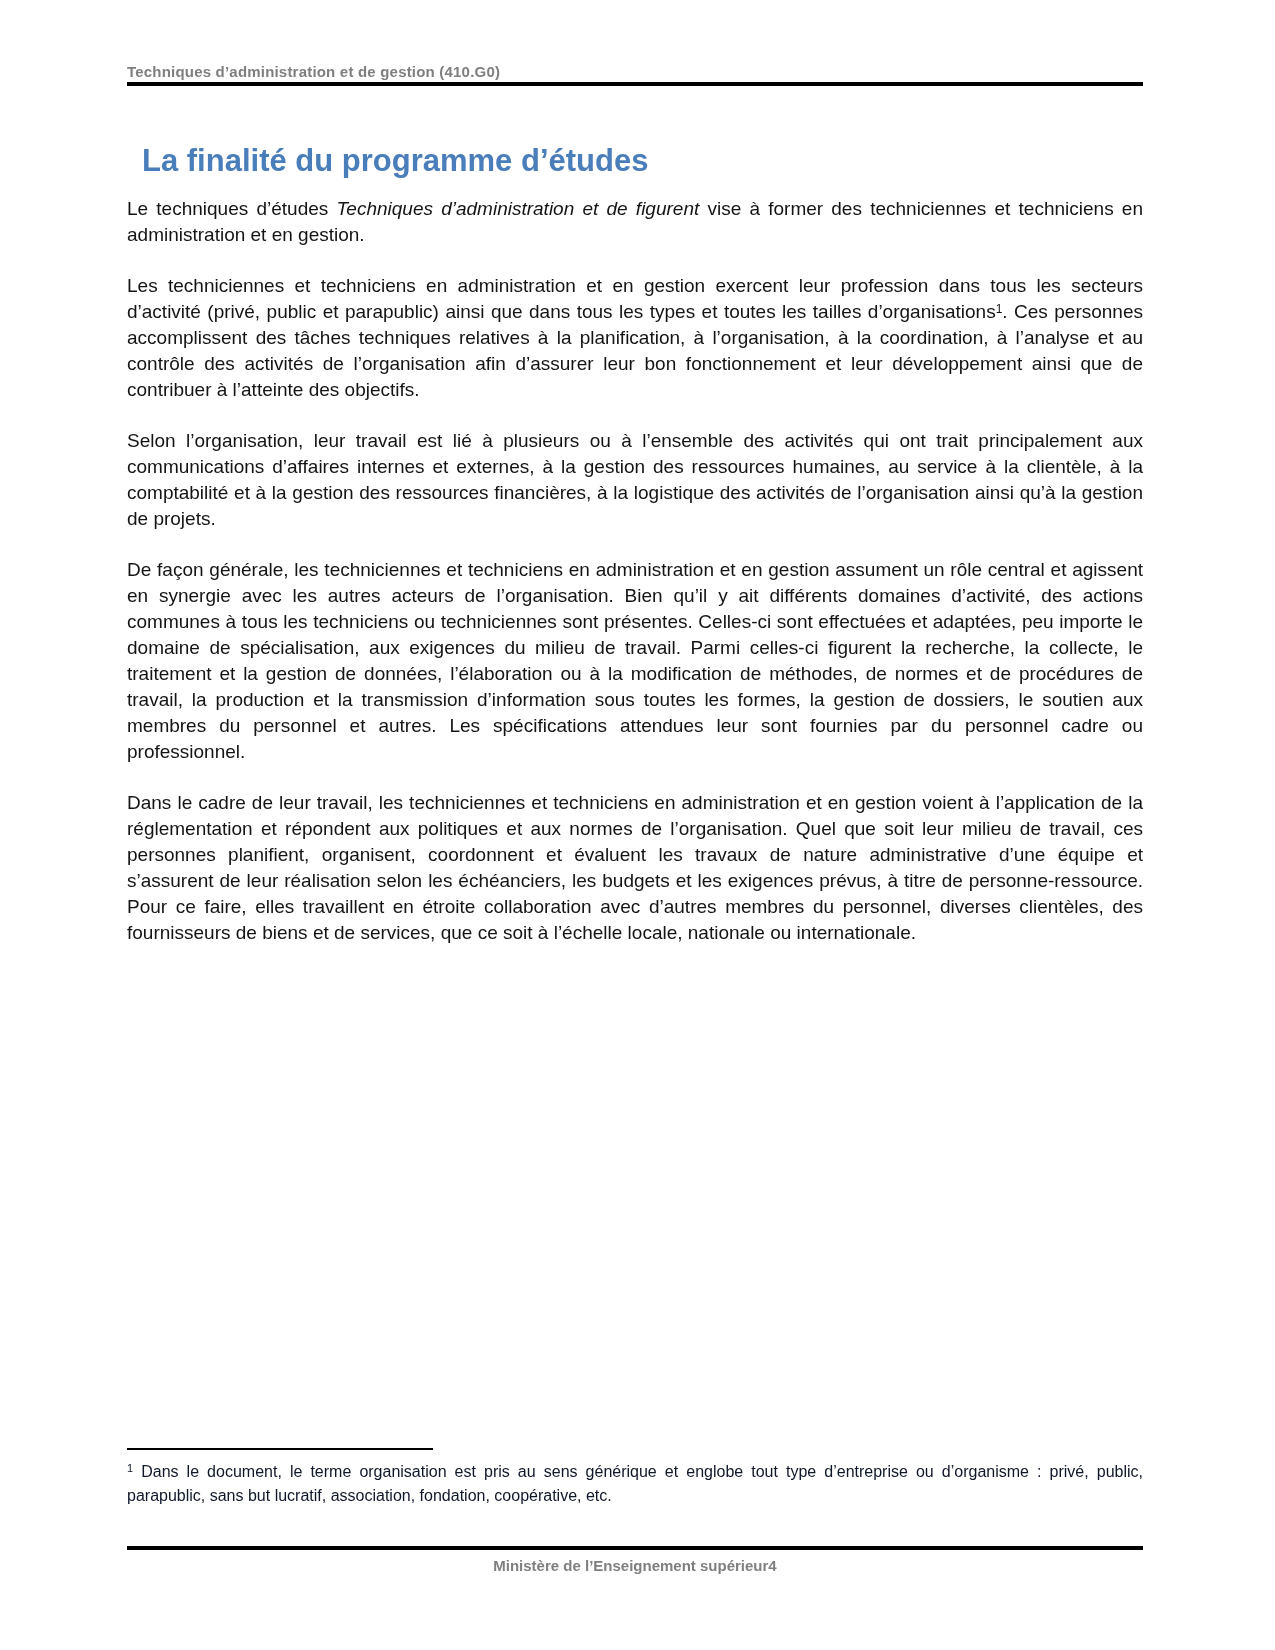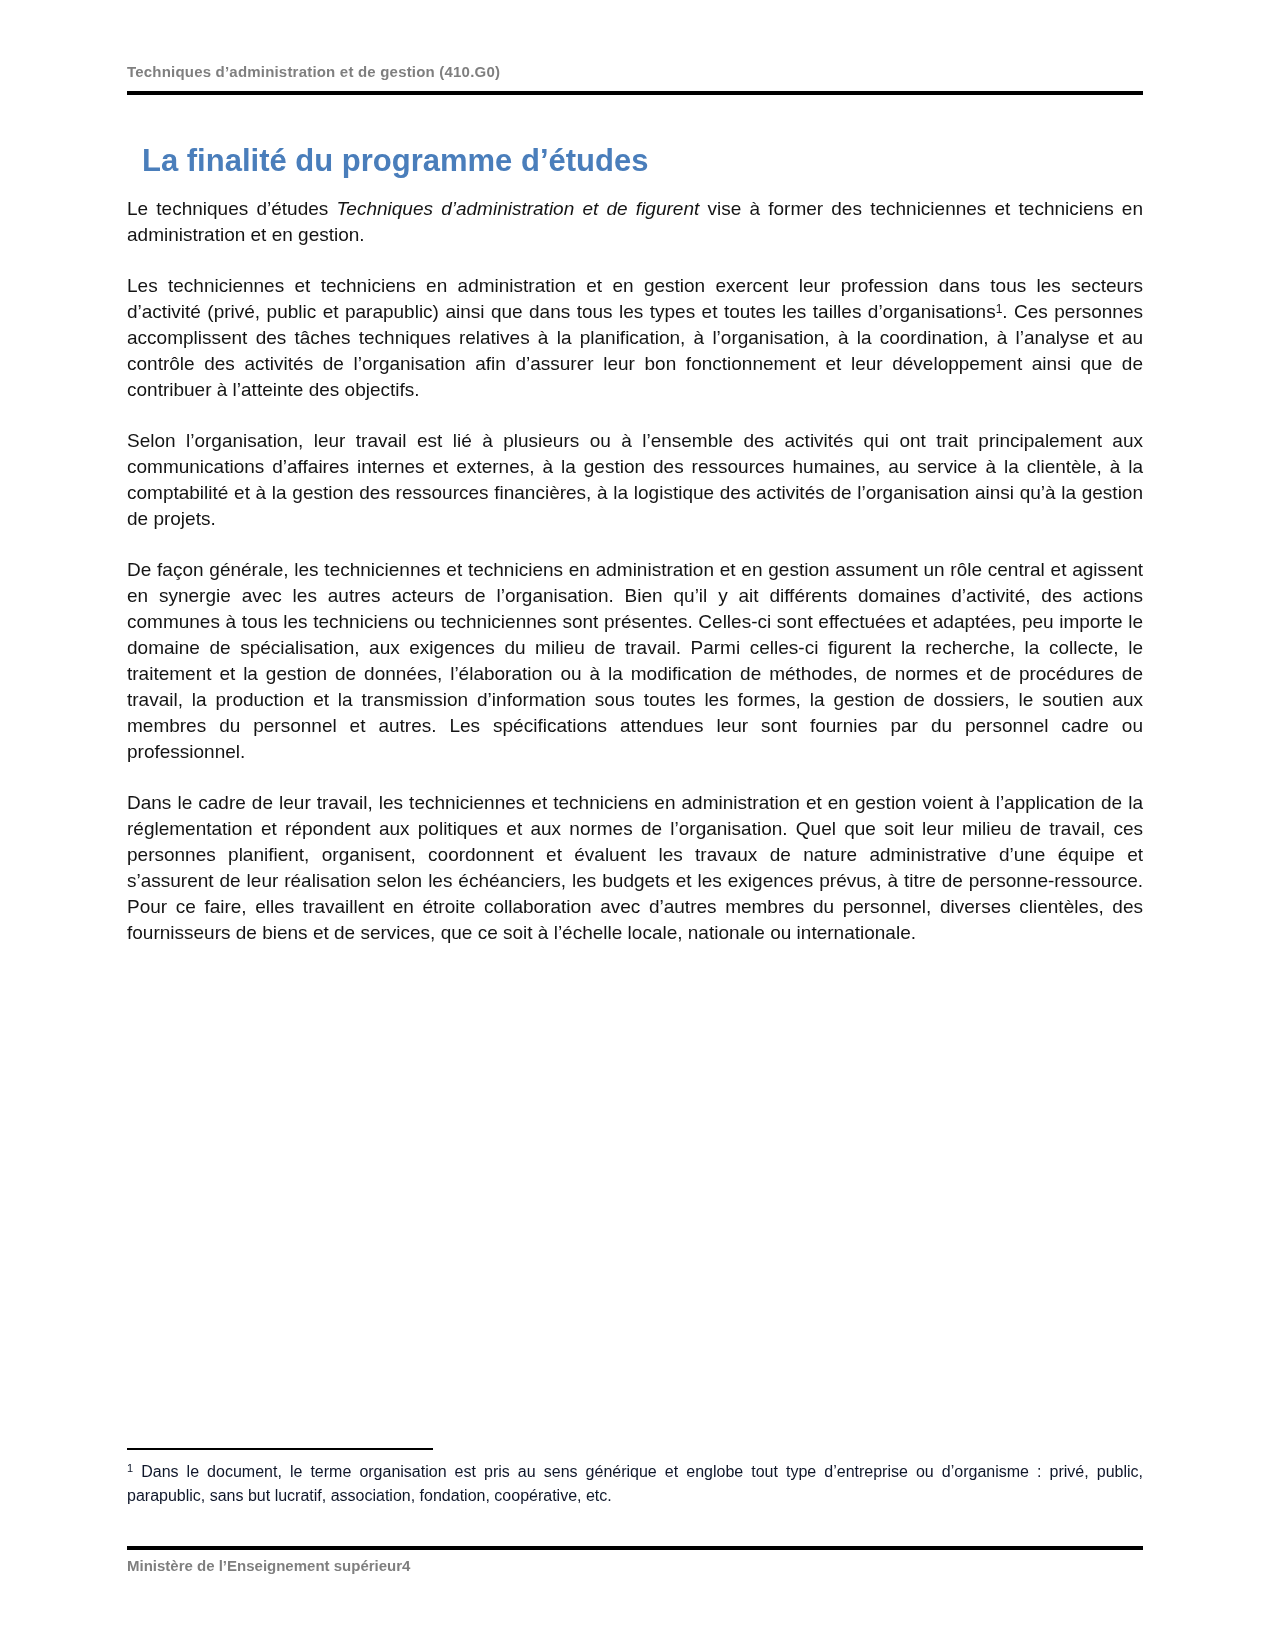--- a/index.html
+++ b/index.html
@@ -17,21 +17,21 @@
     font-family: "Liberation Sans", sans-serif;
     color: #141414;
     overflow: hidden;
   }
   
   .header {
     position: absolute;
     top: 63px;
     left: 127px;
     width: 1016px;
-    padding-bottom: 11px;
+    padding-bottom: 2px;
     border-bottom: 4px solid #000000;
     font-size: 15px;
     font-weight: bold;
     color: #7f7f7f;
     letter-spacing: 0.2px;
   }
   
   .doc-title {
     position: absolute;
     top: 126px;
@@ -85,21 +85,21 @@
   .footnote sup.fn-ref { font-size: 11px; }
   
   .footer {
     position: absolute;
     top: 1546px;
     left: 127px;
     width: 1016px;
     border-top: 4px solid #000000;
     padding-top: 7px;
     display: flex;
-    justify-content: flex-start;
+    justify-content: center;
     align-items: baseline;
     font-size: 15px;
     font-weight: bold;
     color: #7f7f7f;
   }
 </style>
 </head>
 <body>
 
 <div class="page">

